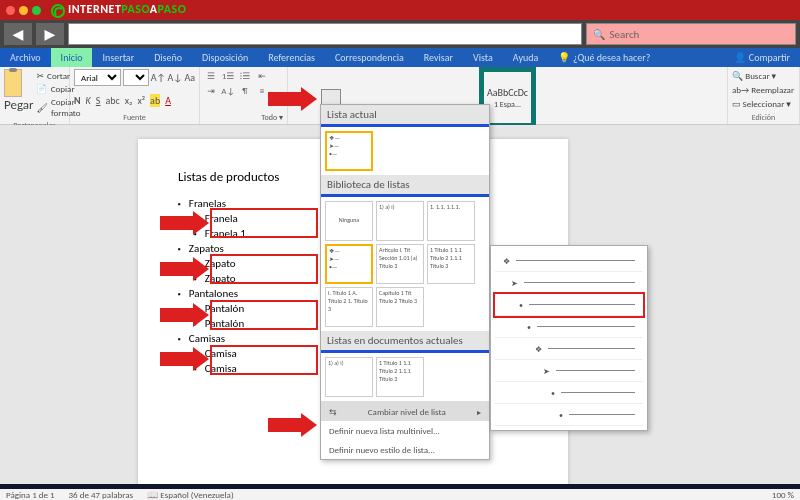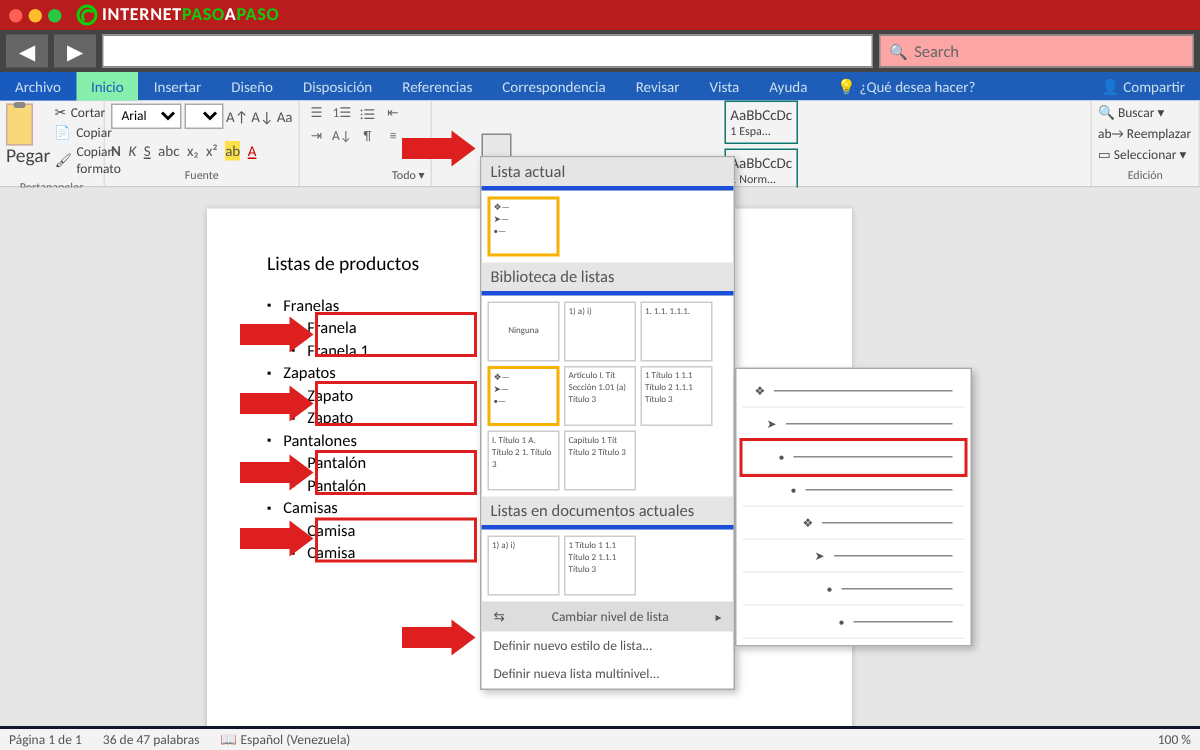--- a/index.html
+++ b/index.html
@@ -29,33 +29,33 @@
 .paste-ico::before{content:'';position:absolute;top:-2px;left:4px;width:8px;height:4px;background:#888;border-radius:2px}
 .font{width:130px}
 .font-row1{display:flex;gap:2px;align-items:center;margin-bottom:3px}
 .font-sel{border:1px solid #aaa;font-size:9px;padding:1px 2px;background:#fff}
 .font-row2{display:flex;gap:5px}
 .fbtn{font-size:10px;color:#555}
 .para{width:88px;position:relative}
 .para-grid{display:grid;grid-template-columns:repeat(4,14px);gap:3px;margin-bottom:3px}
 .pico{width:14px;height:12px;display:flex;align-items:center;justify-content:center;color:#666;font-size:9px}
 .styles{flex:1;display:flex;align-items:center;gap:3px;padding:0 4px}
-.sbox{border:1px solid #0f766e;padding:2px 3px;font-size:8px;min-width:40px}
+.sbox{border:5px solid #0f766e;padding:14px 3px;text-align:center;font-size:8px;min-width:40px}
 .sbox .big{font-size:10px}
 .sbox.aab .big{font-size:14px}
 .sbox.blue{color:#2e74b5}
 .edit{width:72px;font-size:9px}
 .edit-row{padding:1px 0}
 .doc-area{background:#e6e6e6;height:380px;position:relative;overflow:hidden}
 .page{position:absolute;left:138px;top:14px;width:430px;height:400px;background:#fff;box-shadow:0 0 4px rgba(0,0,0,.2);padding:30px 40px}
 .doc-title{font-size:13px;margin-bottom:12px}
 .bullet{font-size:11px;padding:1px 0;display:flex;align-items:center}
 .bullet::before{content:'▪';margin-right:8px;font-size:8px}
 .bullet.ind{margin-left:16px}
-.status{position:absolute;bottom:0;left:0;right:0;height:16px;background:#f3f3f3;border-top:2px solid #0f172a;display:flex;align-items:center;font-size:9px;color:#555;padding:0 6px;gap:14px}
+.status{position:absolute;bottom:0;left:0;right:0;height:16px;background:#f3f3f3;border-top:5px solid #0f172a;display:flex;align-items:center;font-size:9px;color:#555;padding:0 6px;gap:14px}
 .status-right{margin-left:auto}
 
 
 .dd{position:absolute;left:320px;top:104px;width:170px;background:#fff;border:1px solid #aaa;box-shadow:2px 2px 5px rgba(0,0,0,.25);font-size:9px;z-index:10}
 .dd-head{background:#e5e5e5;padding:3px 6px;font-size:11px;color:#555;border-bottom:3px solid #1d4ed8}
 .dd-sec{padding:4px;display:flex;flex-wrap:wrap;gap:3px}
 .dd-opt{width:48px;height:40px;border:1px solid #ccc;background:#fff;font-size:6px;padding:2px;line-height:1.3;color:#555}
 .dd-opt.sel{border:2px solid #f7b100}
 .dd-foot{border-top:1px solid #ddd}
 .dd-item{padding:4px 8px;font-size:9px;color:#555}
@@ -261,22 +261,22 @@
   <div class="dd-sec">
     <div class="dd-opt">1)
 a)
 i)</div>
     <div class="dd-opt">1 Título 1
 1.1 Título 2
 1.1.1 Título 3</div>
   </div>
   <div class="dd-foot">
     <div class="dd-item hl">⇆ <span>Cambiar nivel de lista</span></div>
+    <div class="dd-item">Definir nueva lista multinivel...</div>
     <div class="dd-item">Definir nuevo estilo de lista...</div>
-    <div class="dd-item">Definir nueva lista multinivel...</div>
   </div>
 </div>
 
 <div class="fly">
   <div class="fly-row">
       <span class="fly-glyph">❖</span>
       <div class="fly-line"></div>
     </div>
   <div class="fly-row" style="padding-left:16px">
       <span class="fly-glyph">➤</span>

